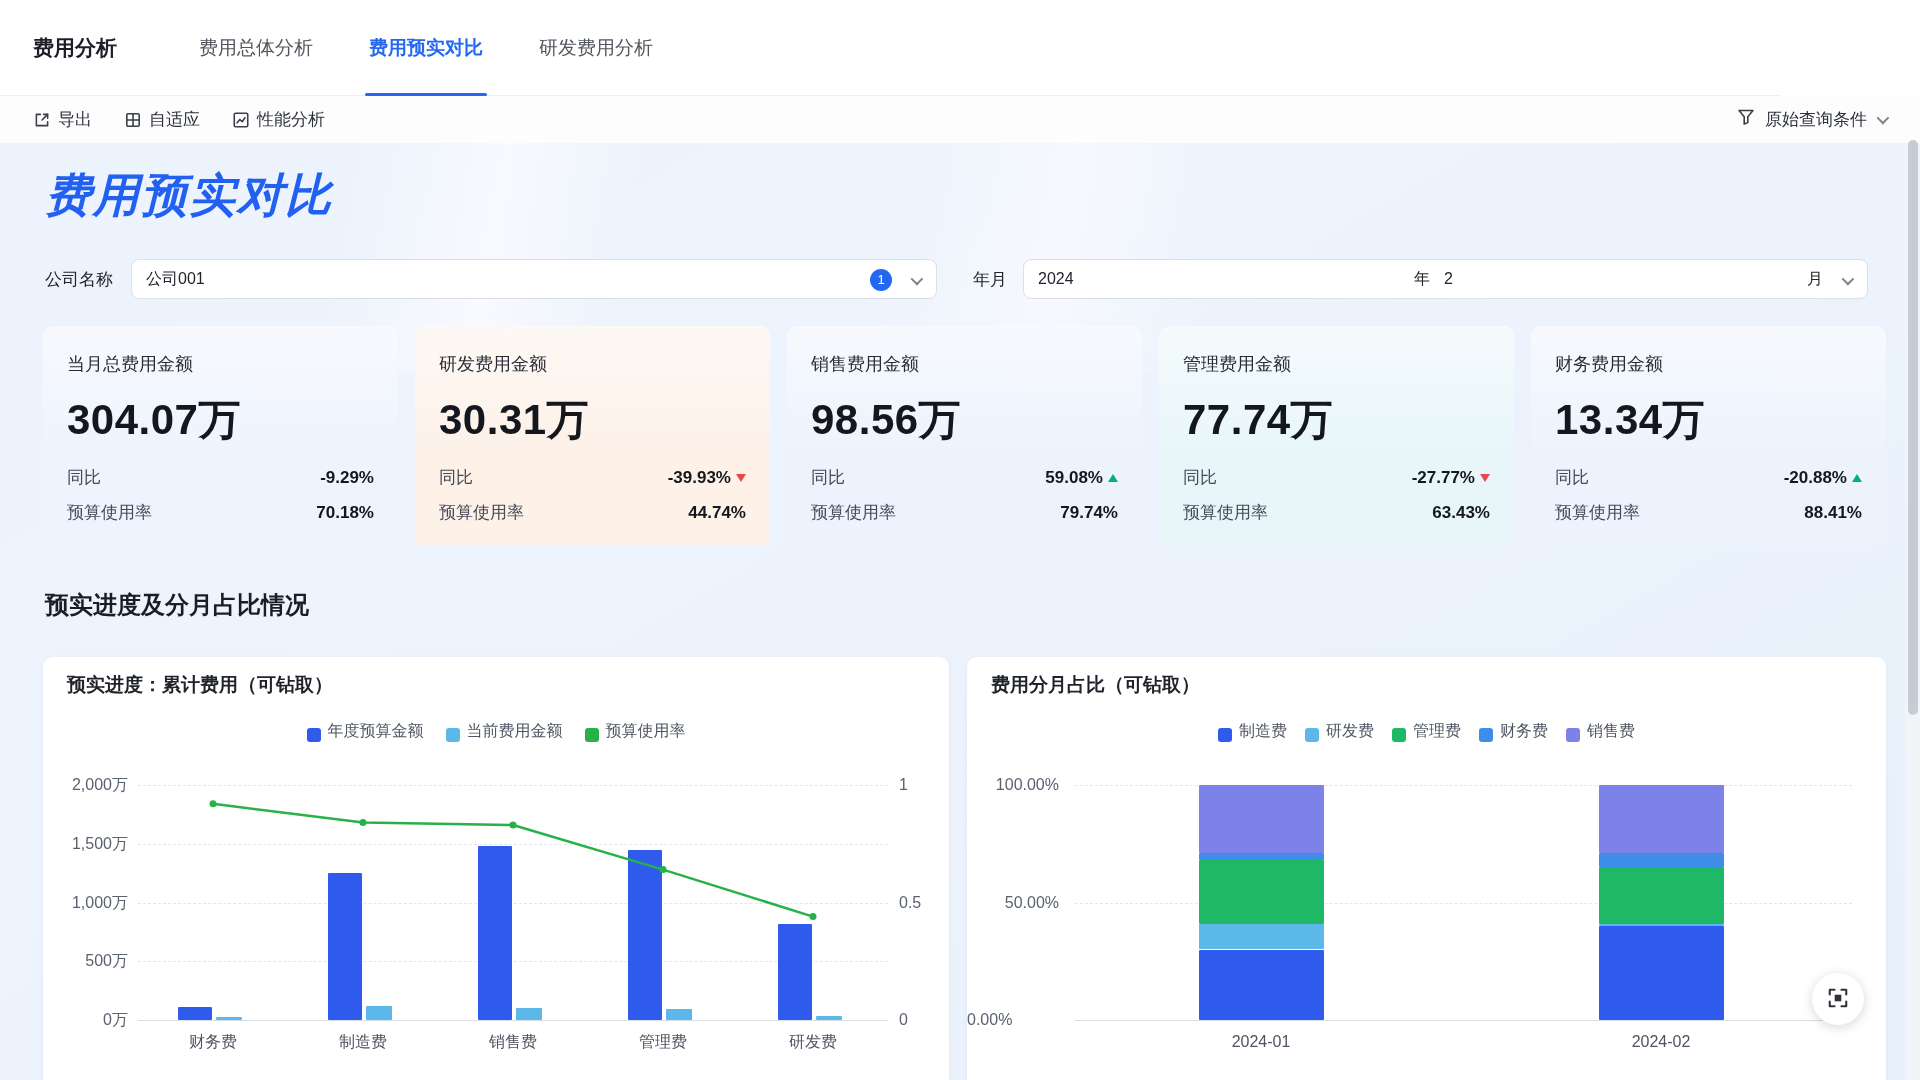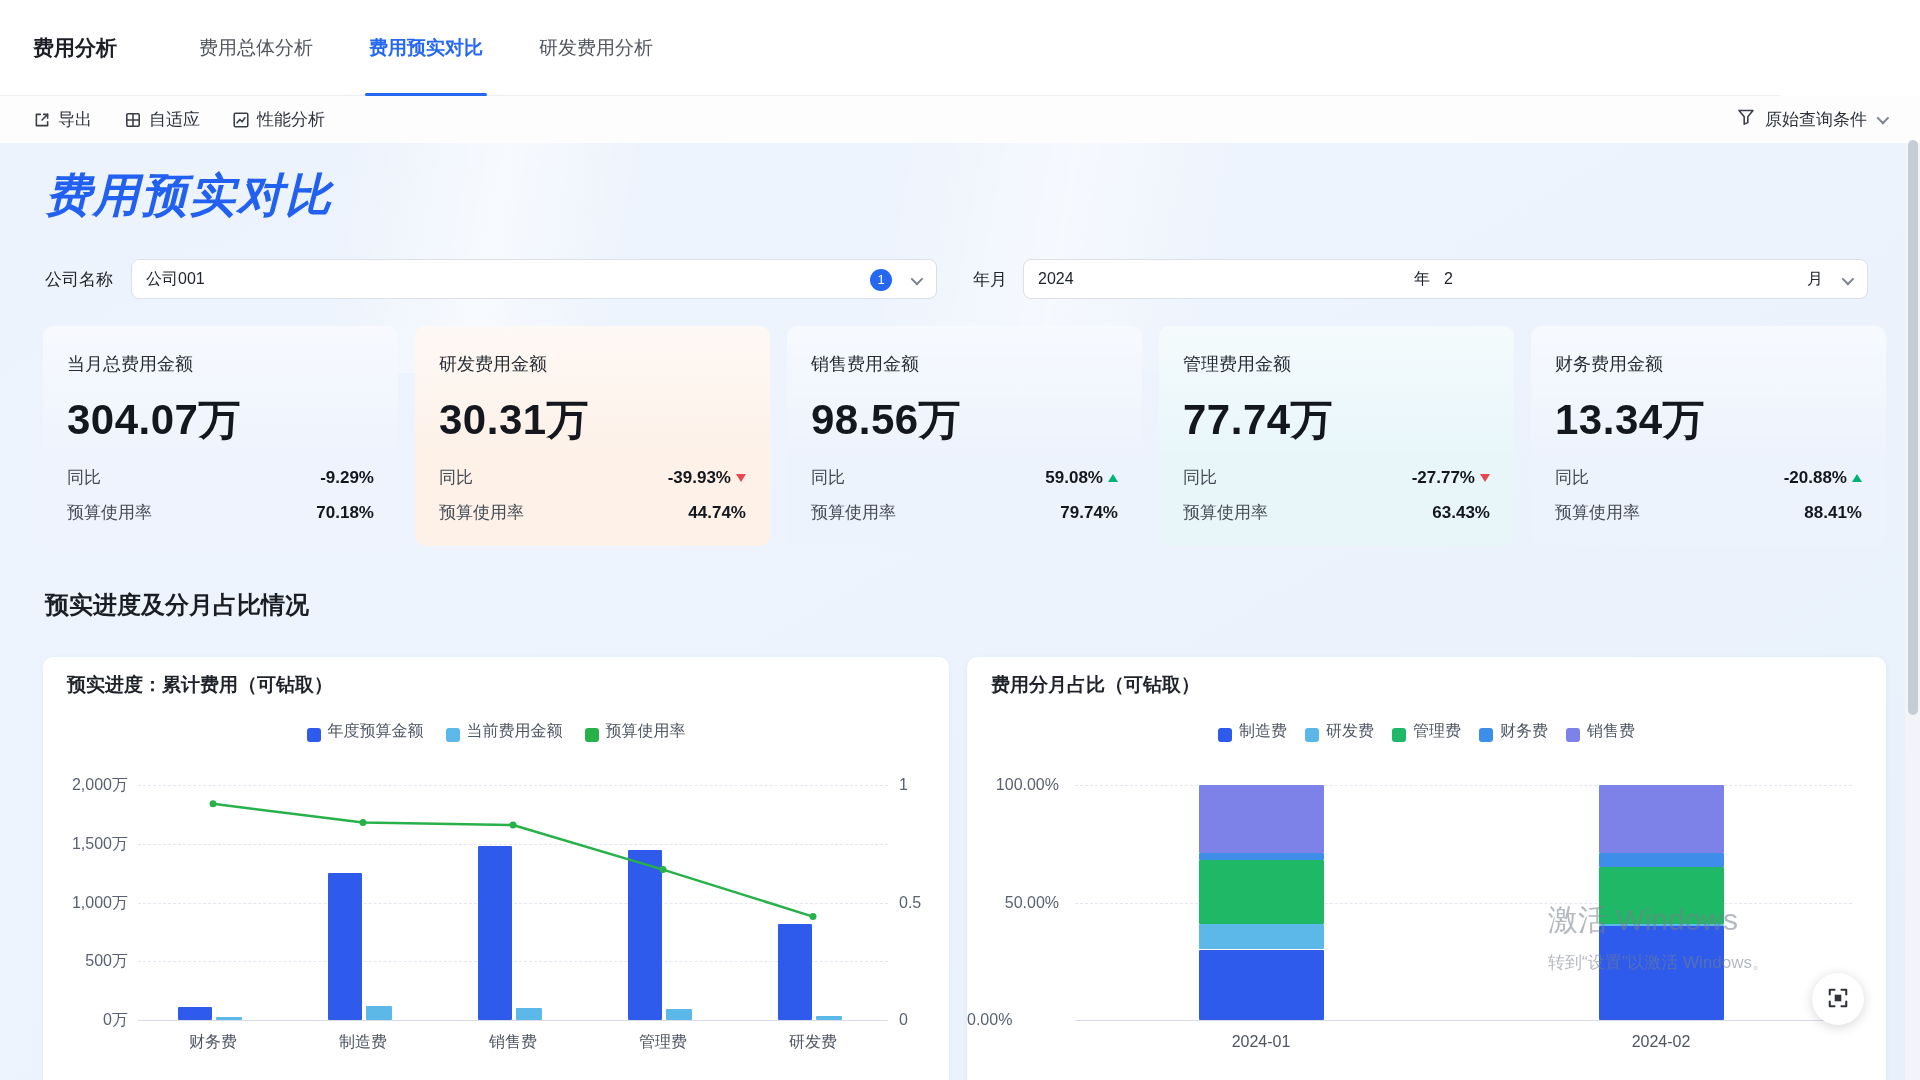--- a/index.html
+++ b/index.html
@@ -349,24 +349,20 @@
         <div class="axis-label cat" style="left: 224px; width: 140px; top: 376px; text-align: center;">2024-01</div>
         <div class="vbar" style="left: 631.5px; width: 125px; top: 269px; height: 94px; background: rgb(46, 91, 236);"></div>
         <div class="vbar" style="left: 631.5px; width: 125px; top: 266.65px; height: 2.35px; background: rgb(92, 184, 232);"></div>
         <div class="vbar" style="left: 631.5px; width: 125px; top: 210.25px; height: 56.4px; background: rgb(31, 184, 102);"></div>
         <div class="vbar" style="left: 631.5px; width: 125px; top: 196.15px; height: 14.1px; background: rgb(61, 141, 233);"></div>
         <div class="vbar" style="left: 631.5px; width: 125px; top: 128px; height: 68.15px; background: rgb(125, 130, 232);"></div>
         <div class="axis-label cat" style="left: 624px; width: 140px; top: 376px; text-align: center;">2024-02</div>
       </section>
   </main>
 
-  <div class="watermark">
-    <div class="wl1">激活 Windows</div>
-    <div class="wl2">转到“设置”以激活 Windows。</div>
-  </div>
 
   <button class="fab">
     <span>
       <svg width="22" height="22" viewBox="0 0 16 16" fill="none" stroke="#30343a" stroke-width="1.5" stroke-linecap="round" stroke-linejoin="round">
           <path d="M2 5.5V2h3.5M10.5 2H14v3.5M14 10.5V14h-3.5M5.5 14H2v-3.5"></path>
           <rect x="5.6" y="5.6" width="4.8" height="4.8" fill="#30343a" stroke="none"></rect>
         </svg>
     </span>
   </button>
 

